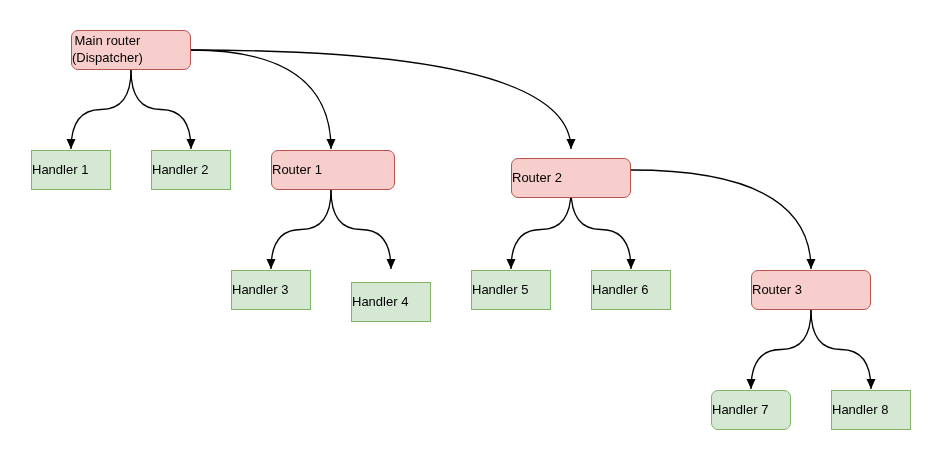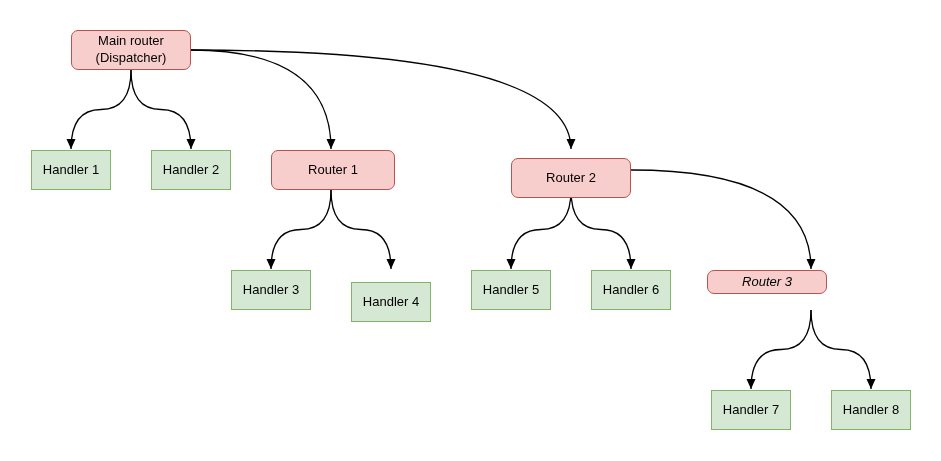--- a/index.html
+++ b/index.html
@@ -20,21 +20,20 @@
     fill: none;
     stroke-width: 1.3;
     stroke-linejoin: round;
   }
   .node {
     position: absolute;
     box-sizing: border-box;
     border: 1px solid #000;
     display: flex;
     align-items: center;
-    justify-content: center;
     text-align: center;
     font-size: 13px;
     line-height: 1.3;
     color: #000000;
   }
   .node.router { border-radius: 7px; }
   .node .label { white-space: pre-line; }
 </style>
 </head>
 <body>
@@ -80,22 +79,22 @@
     </div>
     <div class="node handler" style="left: 351px; top: 282px; width: 80px; height: 40px; background: rgb(213, 232, 212); border-color: rgb(130, 179, 102); color: rgb(0, 0, 0);">
       <span class="label">Handler 4</span>
     </div>
     <div class="node handler" style="left: 471px; top: 270px; width: 80px; height: 40px; background: rgb(213, 232, 212); border-color: rgb(130, 179, 102); color: rgb(0, 0, 0);">
       <span class="label">Handler 5</span>
     </div>
     <div class="node handler" style="left: 591px; top: 270px; width: 80px; height: 40px; background: rgb(213, 232, 212); border-color: rgb(130, 179, 102); color: rgb(0, 0, 0);">
       <span class="label">Handler 6</span>
     </div>
-    <div class="node router" style="left: 707px; top: 270px; width: 120px; height: 24px; background: rgb(248, 206, 204); border-color: rgb(184, 84, 80); color: rgb(0, 0, 0); font-style: italic;">
+    <div class="node router" style="left: 751px; top: 270px; width: 120px; height: 40px; background: rgb(248, 206, 204); border-color: rgb(184, 84, 80); color: rgb(0, 0, 0);">
       <span class="label">Router 3</span>
     </div>
-    <div class="node handler" style="left: 711px; top: 390px; width: 80px; height: 40px; background: rgb(213, 232, 212); border-color: rgb(130, 179, 102); color: rgb(0, 0, 0);">
+    <div class="node handler" style="left: 711px; top: 390px; width: 80px; height: 40px; background: rgb(213, 232, 212); border-color: rgb(130, 179, 102); color: rgb(0, 0, 0); border-radius: 7px;">
       <span class="label">Handler 7</span>
     </div>
     <div class="node handler" style="left: 831px; top: 390px; width: 80px; height: 40px; background: rgb(213, 232, 212); border-color: rgb(130, 179, 102); color: rgb(0, 0, 0);">
       <span class="label">Handler 8</span>
     </div>
   </div>
 
 </body></html>

